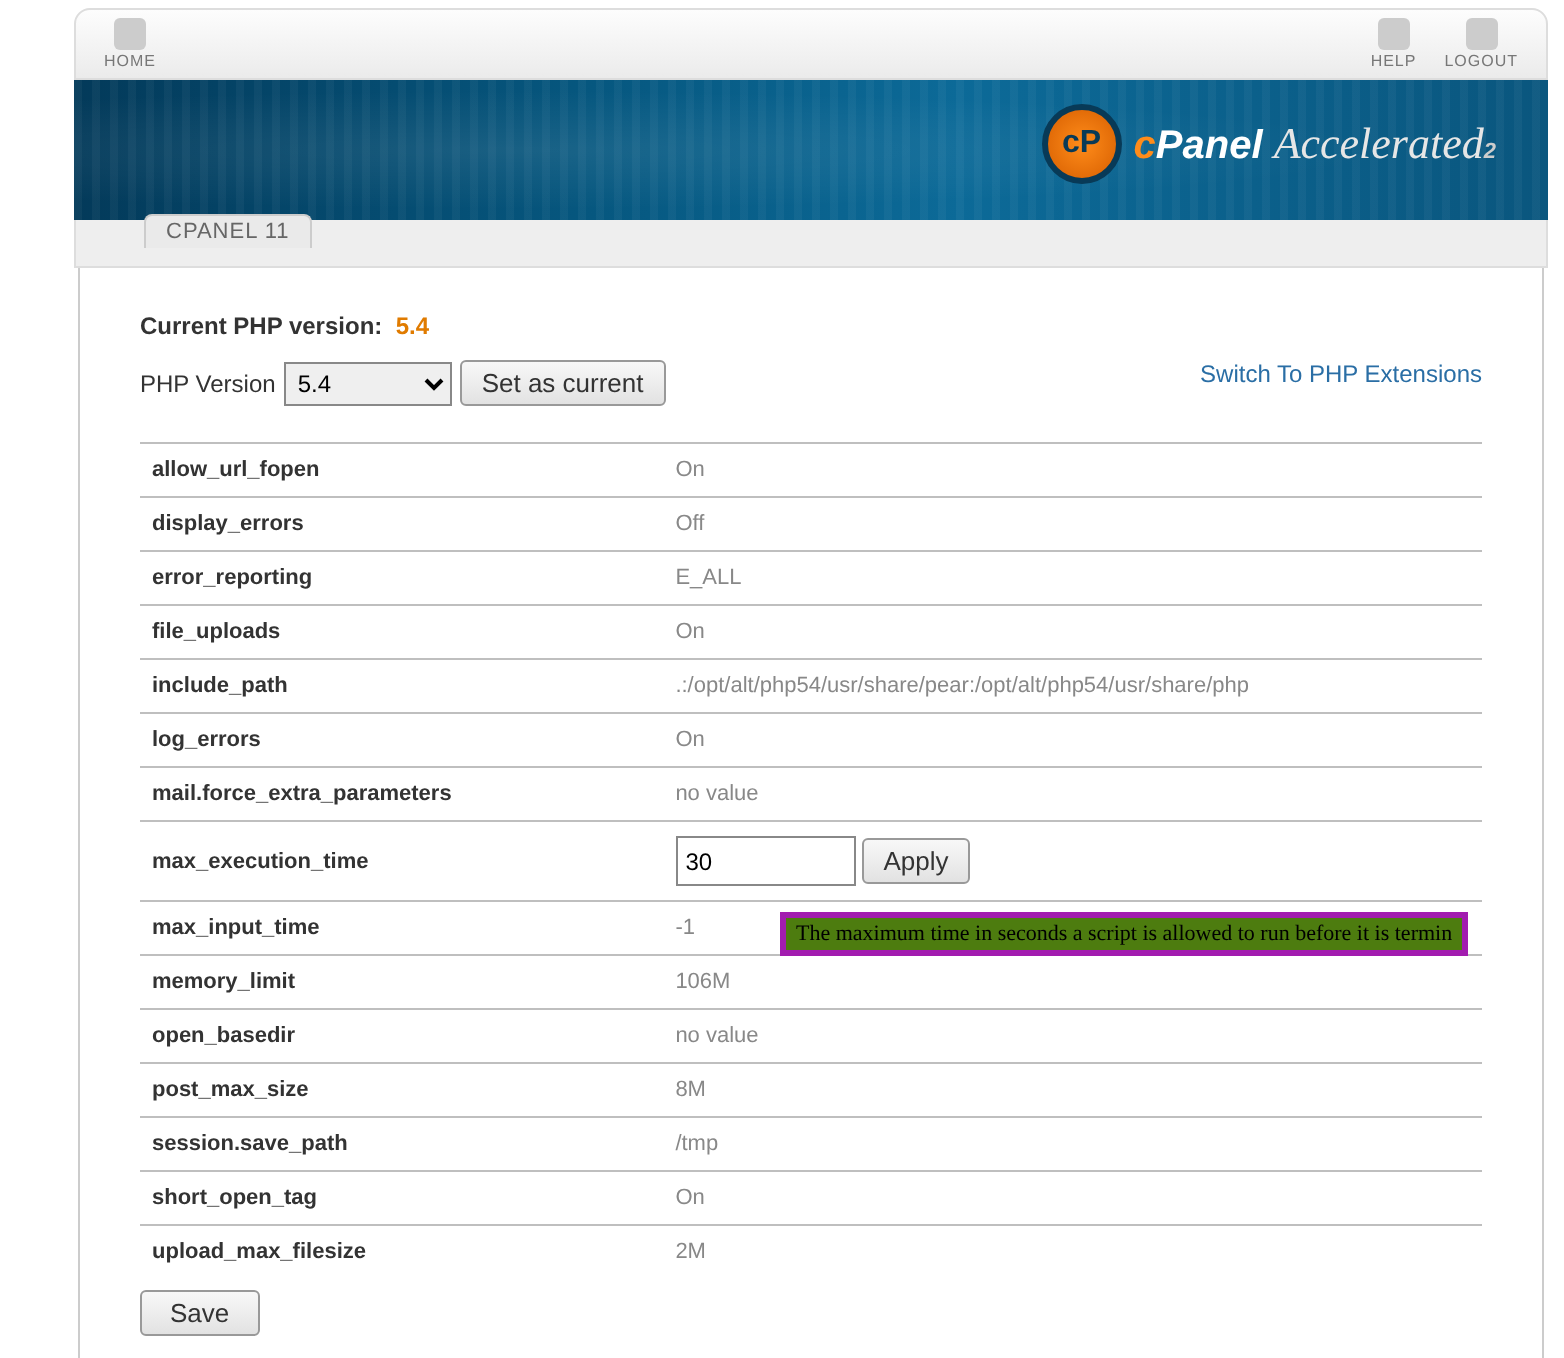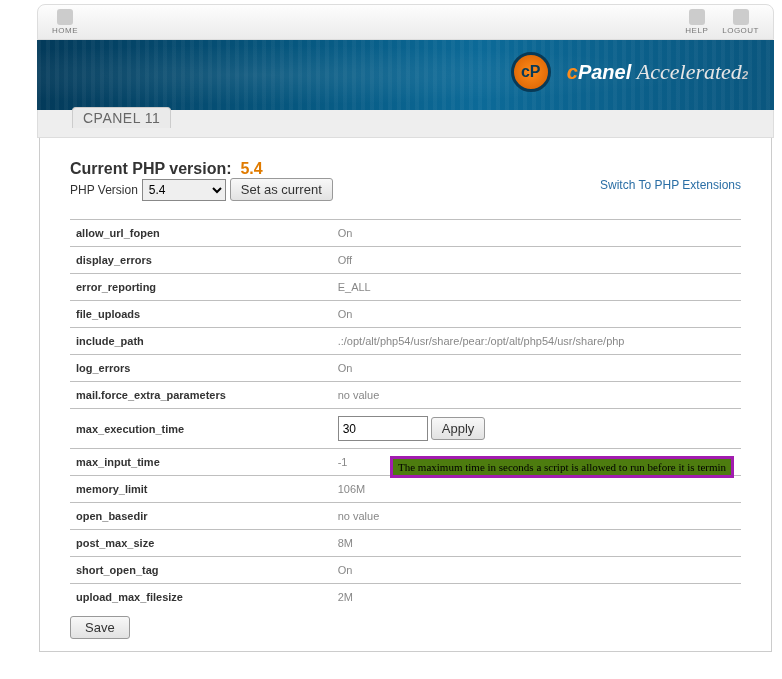--- a/index.html
+++ b/index.html
@@ -38,21 +38,21 @@
     overflow: hidden;
   }
   .banner::before {
     content:"";
     position:absolute; inset:0;
     background: repeating-linear-gradient(90deg, rgba(255,255,255,0.04) 0 4px, transparent 4px 9px),
                 radial-gradient(ellipse at 30% 50%, rgba(255,255,255,0.08), transparent 60%);
   }
   .banner-logo {
     position: absolute; right: 26px; top: 12px;
-    display: flex; align-items: center; gap: 16px;
+    display: flex; align-items: center; gap: 6px;
     color: #fff;
   }
   .cp-badge {
     width: 40px; height: 40px; border-radius: 50%;
     background: radial-gradient(#ff8c1a, #d65e00);
     border: 3px solid #083a57;
     display:flex; align-items:center; justify-content:center;
     font-size: 16px; font-weight:bold; color:#083a57;
   }
   .cp-text { font-size: 20px; font-style: italic; font-weight: bold; }
@@ -66,32 +66,32 @@
     border: 1px solid #ddd;
     border-top: none;
     display: flex; align-items: center;
     padding: 3px 24px;
     position: relative;
   }
   .subbar-tab {
     background: #eaeaea;
     border-left:1px solid #ccc; border-top:1px solid #ccc; border-right:1px solid #ccc;
     padding: 2px 10px;
-    font-size: 14px; color: #666; letter-spacing: 0.5px;
+    font-size: 11px; color: #666; letter-spacing: 0.5px;
     position: relative; top: -6px; border-radius: 4px 4px 0 0;
     margin-left: 10px;
   }
   .content {
     margin: 0 10px;
     border: 1px solid #ccc;
     border-top: none;
     padding: 22px 30px 12px 30px;
     background: #fff;
   }
-  .curline { font-size: 16px; color: #333; }
+  .curline { font-size: 12px; color: #333; margin-bottom: 10px; }
   .curline b { font-weight: bold; }
   .curver { color: #e07b00; font-weight: bold; }
   .verrow {
     display:flex; align-items:center; gap: 4px;
     font-size: 12px; color:#333;
     margin-bottom: 18px;
   }
   .verrow select {
     border:1px solid #888; height:22px; font-size:12px; padding:0 2px; width:84px;
   }
@@ -235,20 +235,24 @@
           </tr>
           <tr>
             <td class="k">open_basedir</td>
             <td class="v"><span>no value</span></td>
           </tr>
           <tr>
             <td class="k">post_max_size</td>
             <td class="v"><span>8M</span></td>
           </tr>
           <tr>
+            <td class="k">session.save_path</td>
+            <td class="v"><span>/tmp</span></td>
+          </tr>
+          <tr>
             <td class="k">short_open_tag</td>
             <td class="v"><span>On</span></td>
           </tr>
           <tr>
             <td class="k">upload_max_filesize</td>
             <td class="v"><span>2M</span></td>
           </tr>
         </tbody>
     </table>
 

